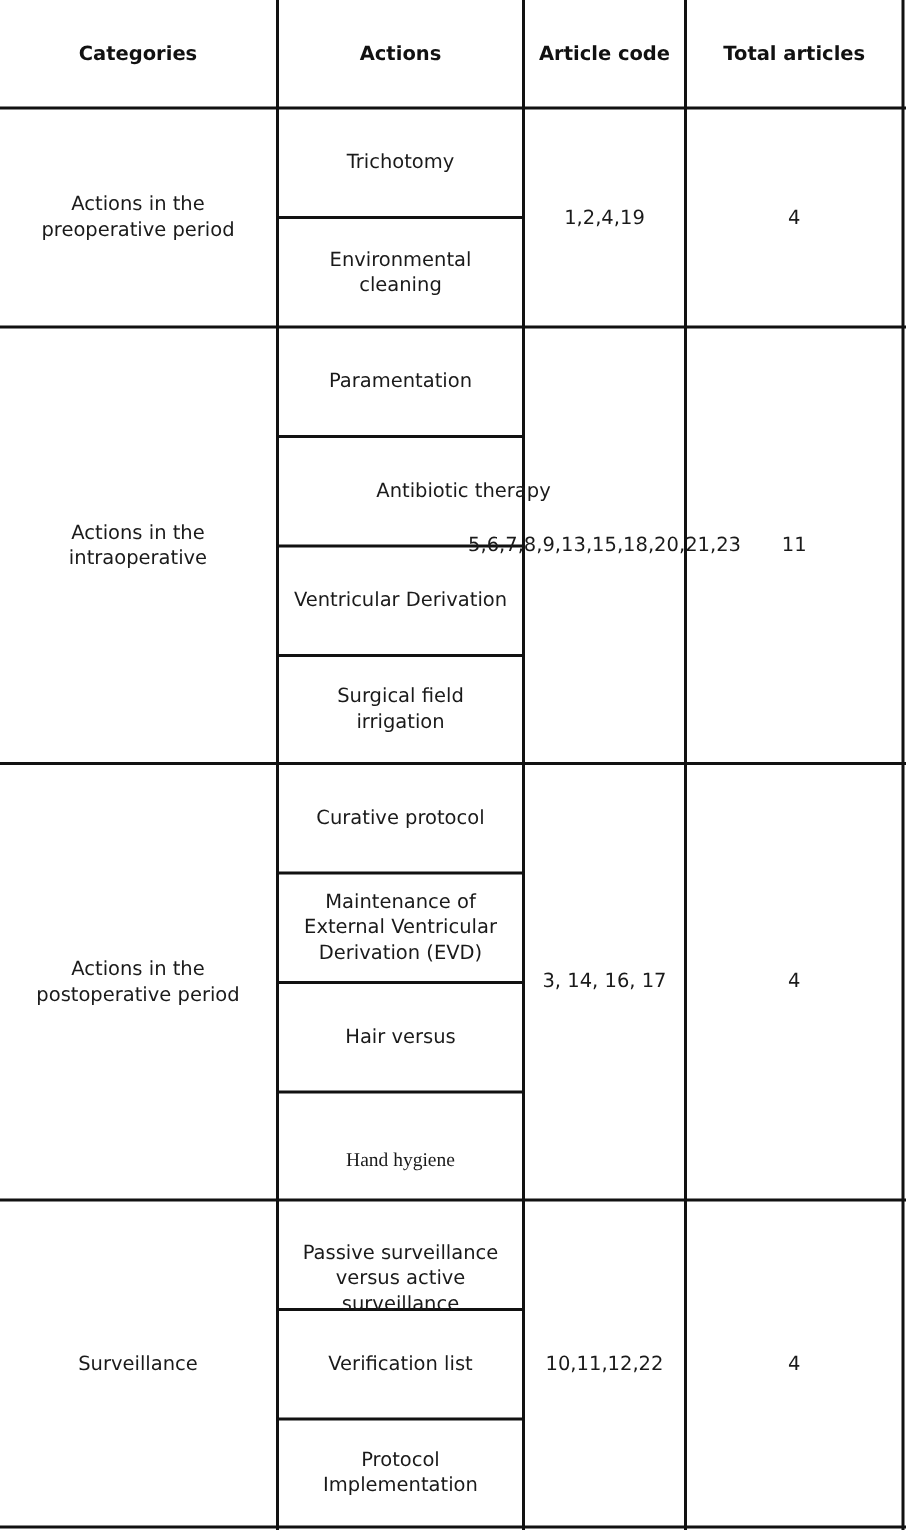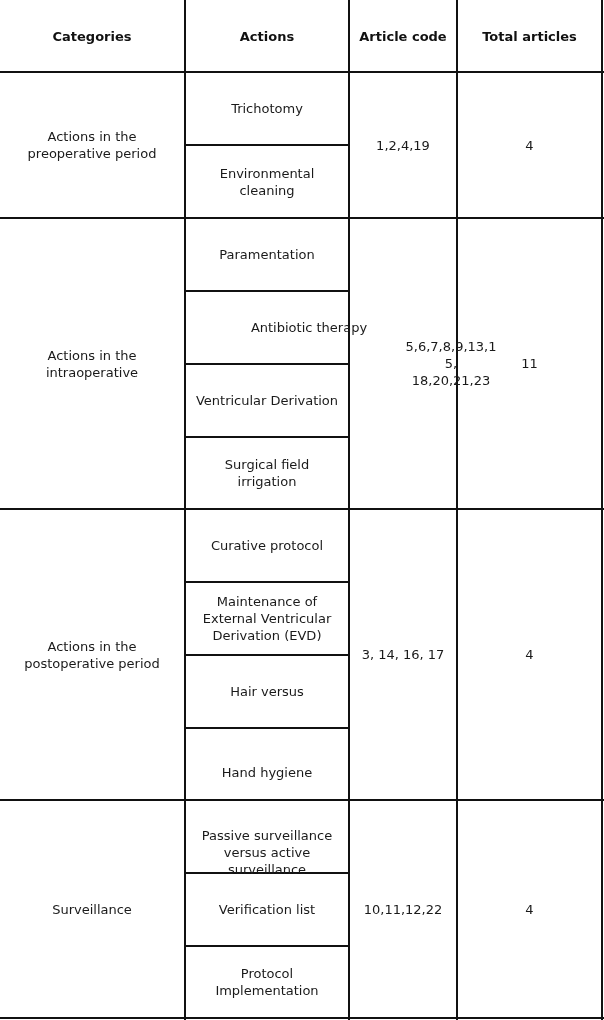--- a/index.html
+++ b/index.html
@@ -52,35 +52,35 @@
   <div class="cell" style="left:458px;top:73px;width:143px;height:144px;">4</div>
 
   <div class="cell" style="left:0;top:219px;width:184px;height:289px;flex-direction:column;">
     <span>Actions in the</span>
     <span>intraoperative</span>
   </div>
   <div class="cell" style="left:186px;top:219px;width:162px;height:71px;">Paramentation</div>
   <div class="cell" style="left:186px;top:292px;width:162px;height:71px;margin-left:42px;">Antibiotic therapy</div>
   <div class="cell" style="left:186px;top:365px;width:162px;height:71px;padding:0;">Ventricular Derivation</div>
   <div class="cell" style="left:200px;top:438px;width:134px;height:70px;">Surgical field irrigation</div>
-  <div class="cell" style="left:350px;top:219px;width:106px;height:289px;flex-direction:column;padding:0;margin-left:48px;">
+  <div class="cell" style="left:350px;top:219px;width:106px;height:289px;flex-direction:row;padding:0;">
     <span>5,6,7,8,9,13,1</span>
     <span>5,</span>
     <span>18,20,21,23</span>
   </div>
   <div class="cell" style="left:458px;top:219px;width:143px;height:289px;">11</div>
 
   <div class="cell" style="left:0;top:510px;width:184px;height:289px;flex-direction:column;">
     <span>Actions in the</span>
     <span>postoperative period</span>
   </div>
   <div class="cell" style="left:186px;top:510px;width:162px;height:71px;border-radius:28px;">Curative protocol</div>
   <div class="cell" style="left:190px;top:583px;width:154px;height:71px;">Maintenance of External Ventricular Derivation (EVD)</div>
   <div class="cell" style="left:186px;top:656px;width:162px;height:71px;">Hair versus</div>
-  <div class="cell" style="left:186px;top:729px;width:162px;height:86px;">Hand hygiene</div>
+  <div class="cell" style="left:186px;top:729px;width:162px;height:86px;font-family:Liberation Serif, serif;">Hand hygiene</div>
   <div class="cell" style="left:350px;top:510px;width:106px;height:289px;">3, 14, 16, 17</div>
   <div class="cell" style="left:458px;top:510px;width:143px;height:289px;">4</div>
 
   <div class="cell" style="left:0;top:801px;width:184px;height:216px;flex-direction:column;">
     <span>Surveillance</span>
   </div>
   <div class="cell" style="left:192px;top:817px;width:150px;height:71px;">Passive surveillance versus active surveillance</div>
   <div class="cell" style="left:186px;top:874px;width:162px;height:71px;">Verification list</div>
   <div class="cell" style="left:196px;top:947px;width:142px;height:70px;">Protocol Implementation</div>
   <div class="cell" style="left:350px;top:801px;width:106px;height:216px;">10,11,12,22</div>

